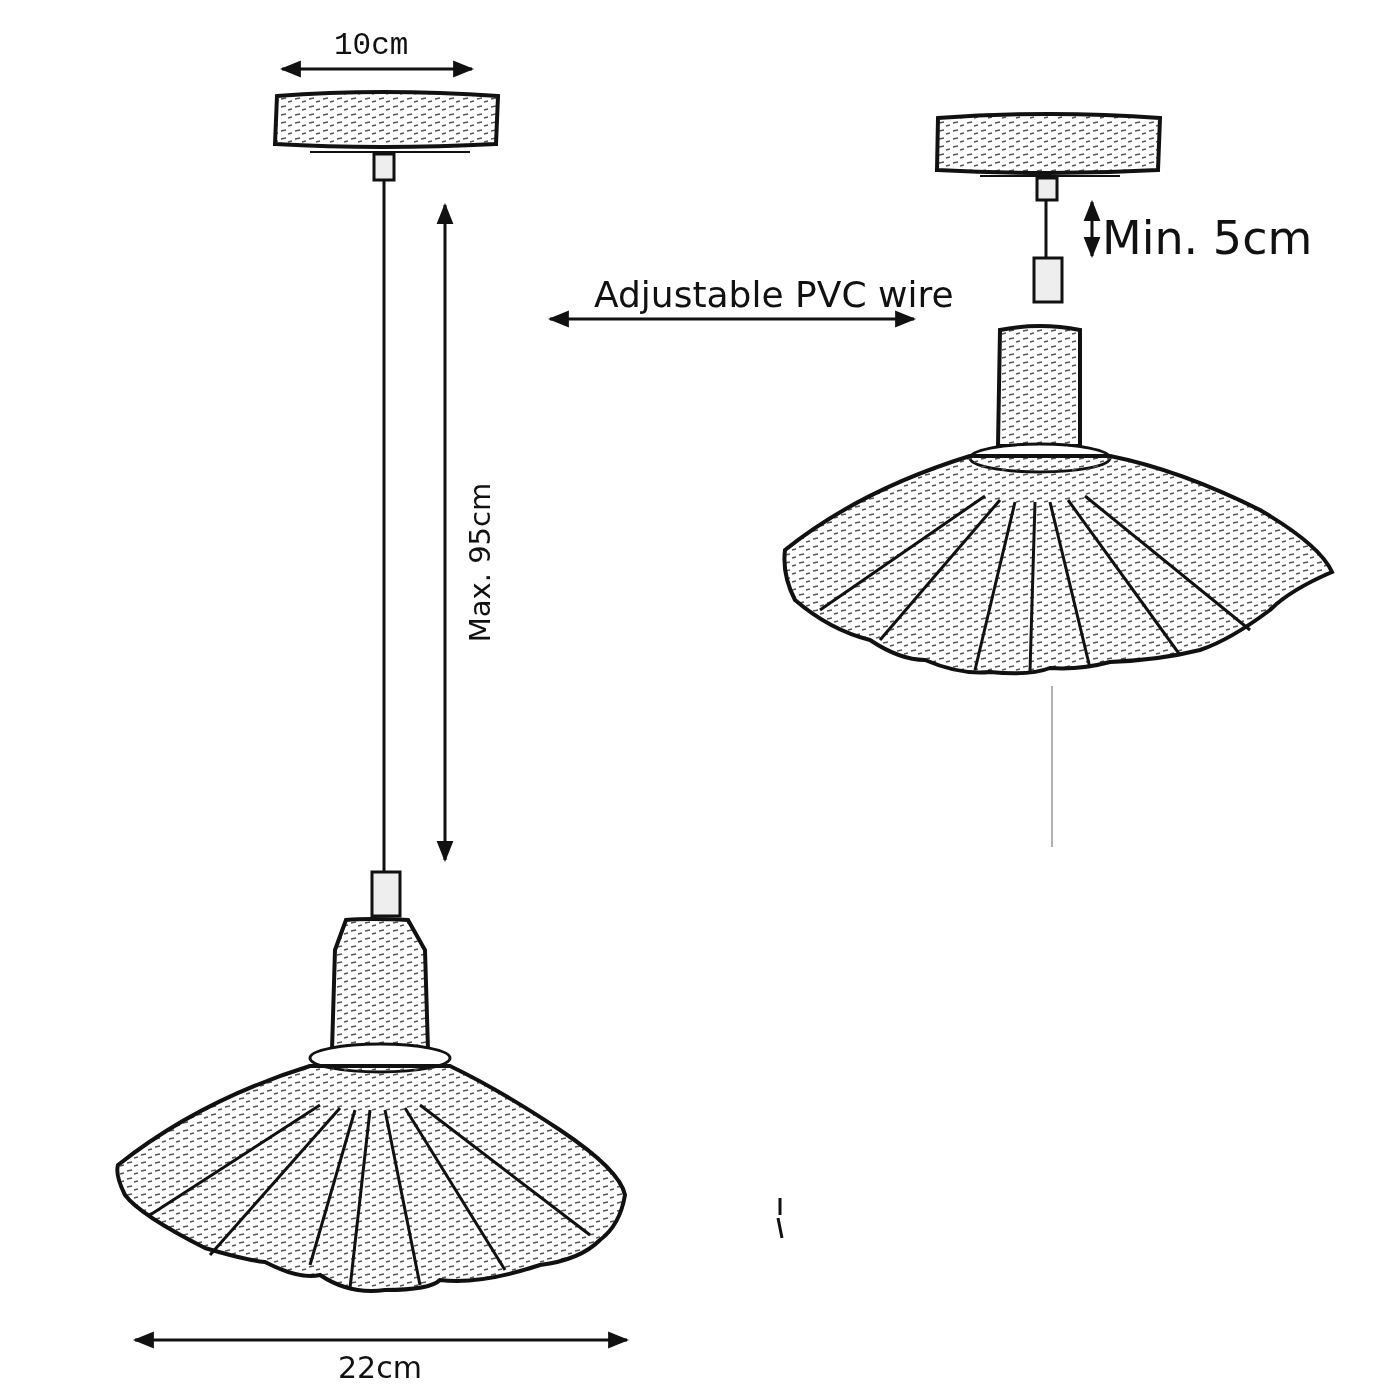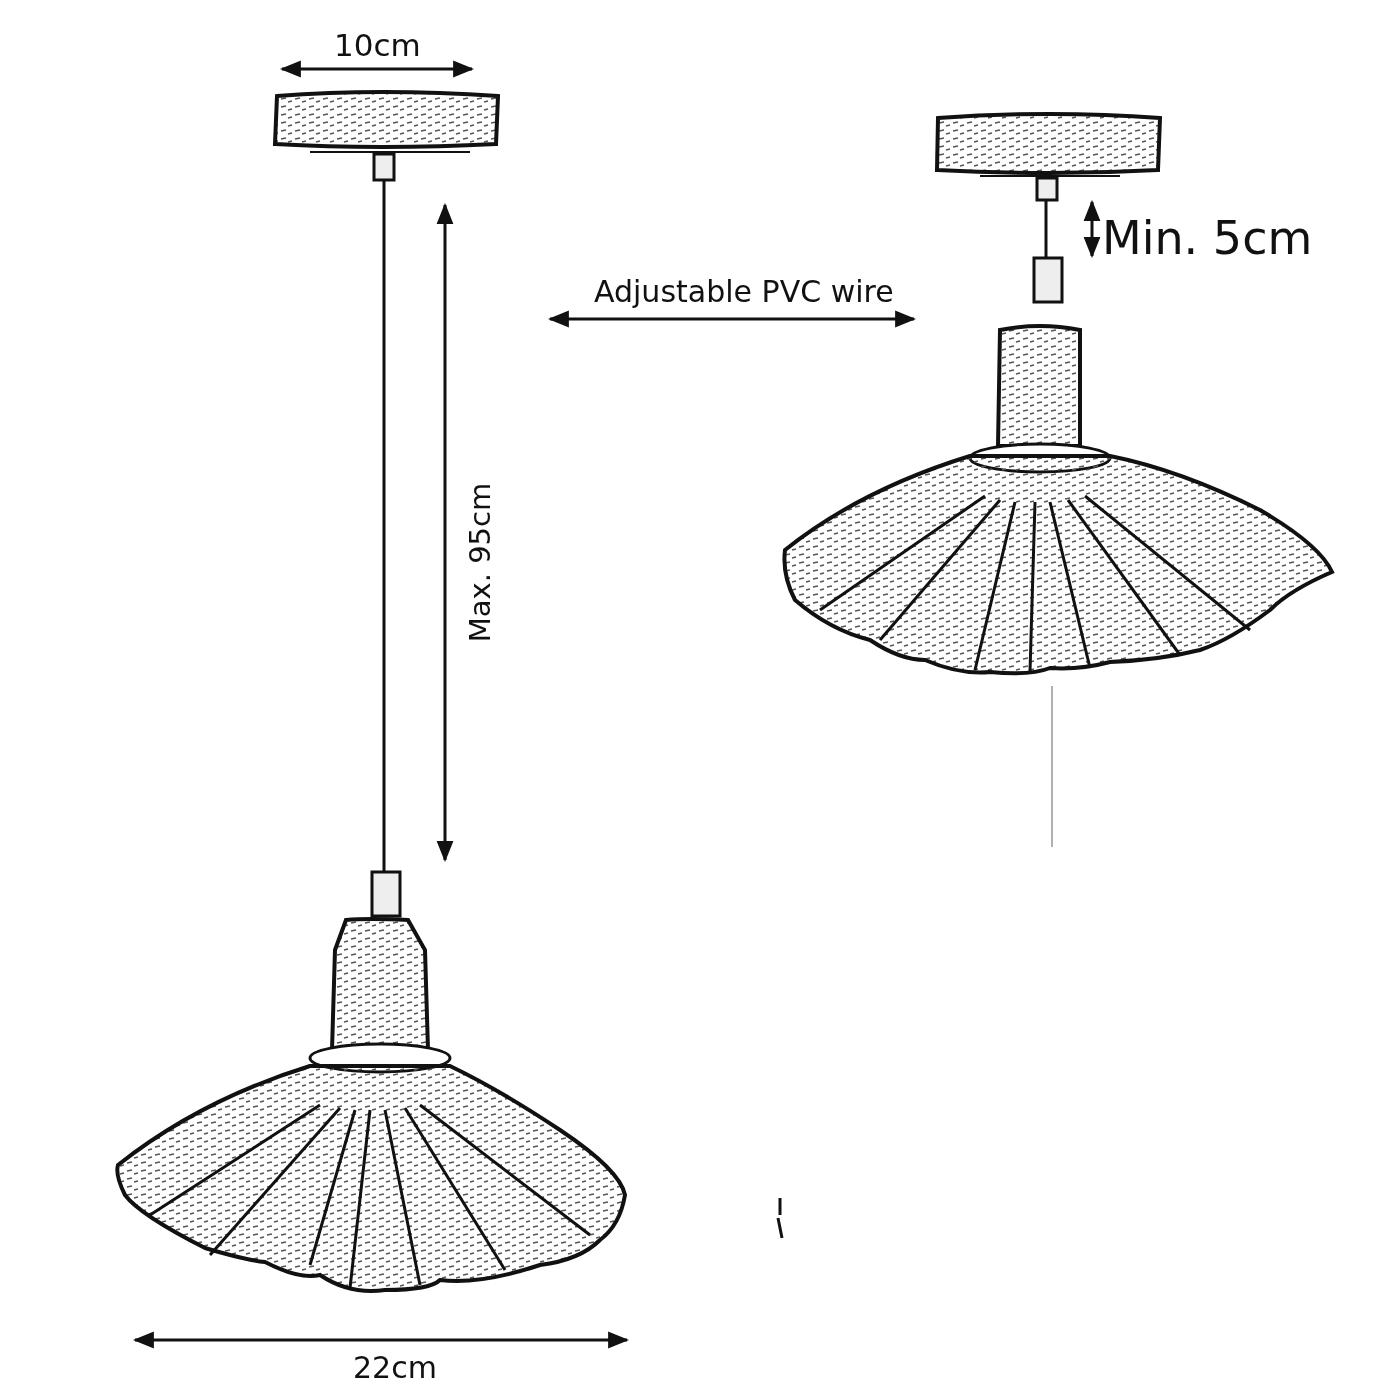--- a/index.html
+++ b/index.html
@@ -75,17 +75,17 @@
       <line x1="1068" y1="500" x2="1180" y2="655"></line>
       <line x1="1085" y1="496" x2="1250" y2="630"></line>
     </g>
     <line x1="1052" y1="686" x2="1052" y2="847" stroke="#b0b0b0" stroke-width="2"></line>
     <line x1="1092" y1="202" x2="1092" y2="256" stroke="#111" stroke-width="3" marker-start="url(#arr)" marker-end="url(#arr)"></line>
   </g>
 
   <path d="M780,1198 L780,1215 M778,1218 L782,1238" stroke="#111" stroke-width="3"></path>
 </svg>
 
-<div class="label" style="left:334px; top:30px; font-size:31px;">10cm</div>
+<div class="label" style="left:334px; top:30px; font-size:31px;font-family:Liberation Mono, monospace;">10cm</div>
 <div class="label rot" style="left:395px; top:548px; width:170px; text-align:center; font-size:29px;">Max. 95cm</div>
-<div class="label" style="left:353px; top:1353px; font-size:30px;">22cm</div>
-<div class="label" style="left:594px; top:277px; font-size:30px;">Adjustable PVC wire</div>
+<div class="label" style="left:338px; top:1353px; font-size:30px;">22cm</div>
+<div class="label" style="left:594px; top:277px; font-size:36px;">Adjustable PVC wire</div>
 <div class="label" style="left:1102px; top:215px; font-size:46px;">Min. 5cm</div>
 
 </body></html>

